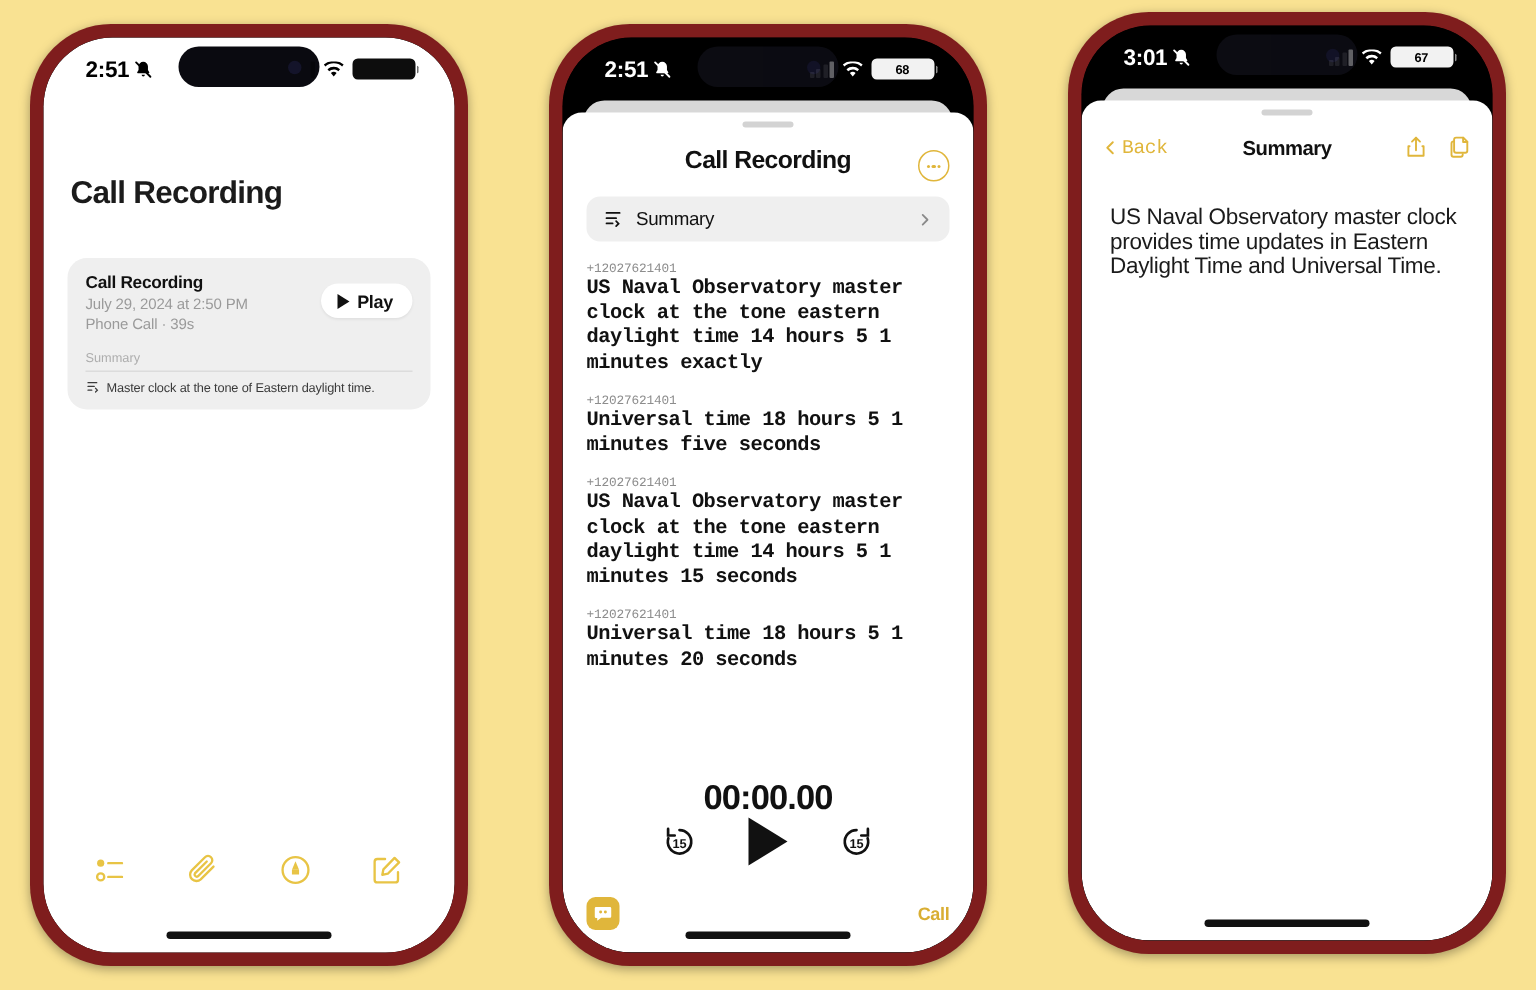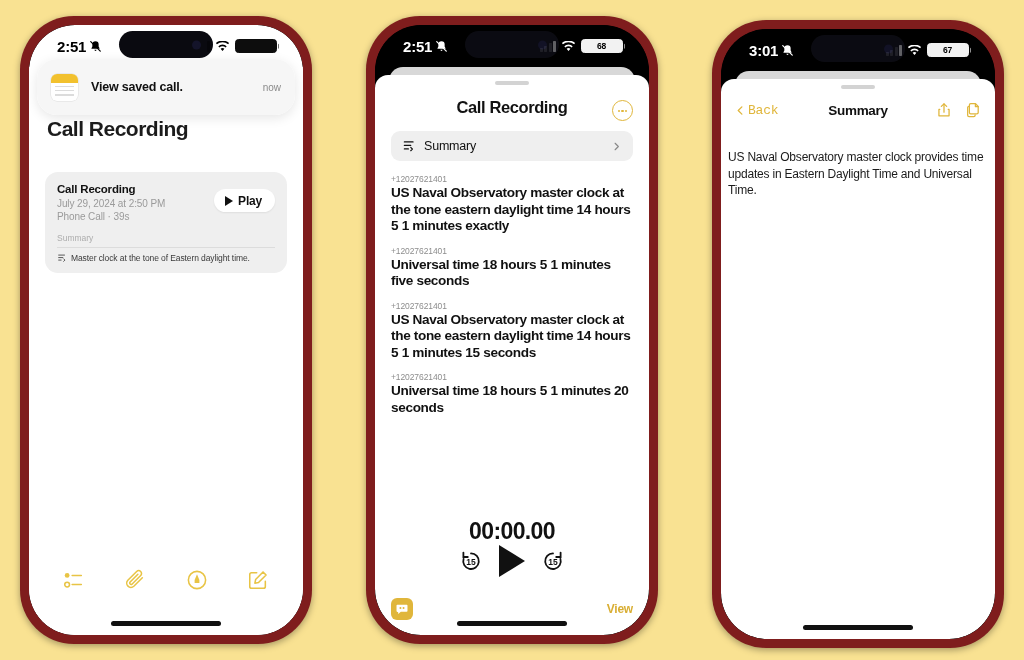--- a/index.html
+++ b/index.html
@@ -181,34 +181,34 @@
   .summary-row{
     margin:14px 16px 0;height:30px;border-radius:9px;background:#EFEFEF;
     display:flex;align-items:center;padding:0 11px;flex:0 0 auto;
   }
   .summary-label{font-size:12.5px;color:#111;margin-left:8px;flex:1;letter-spacing:-.2px;}
   .chev{color:#8a8a8a;}
 
   .transcript{
     margin:0 16px;padding-top:13px;flex:1;overflow:hidden;position:relative;
   }
-  .tr-item{margin-bottom:11px;}
+  .tr-item{margin-bottom:11px;font-family:Liberation Mono, monospace;}
   .tr-num{font-size:8.5px;color:#8d8d8d;margin-bottom:1px;letter-spacing:-.1px;}
   .tr-text{font-size:13.6px;line-height:16.5px;color:#111;font-weight:bold;letter-spacing:-.35px;}
   .tr-fade{
     position:absolute;left:0;right:0;bottom:0;height:36px;
     background:linear-gradient(to bottom,rgba(255,255,255,0),#fff 88%);
   }
 
   .player{flex:0 0 auto;padding-bottom:6px;}
   .time-display{
     text-align:center;font-size:23px;font-weight:bold;color:#111;letter-spacing:-.6px;
     margin-bottom:0;
   }
-  .pl-controls{display:flex;align-items:center;justify-content:center;gap:16px;}
+  .pl-controls{display:flex;align-items:center;justify-content:center;gap:34px;}
   .skip{width:24px;height:24px;color:#111;position:relative;}
   .skip .n{
     position:absolute;inset:0;display:flex;align-items:center;justify-content:center;
     font-size:8.5px;font-weight:bold;padding-top:1px;
   }
   .big-play{
     width:0;height:0;border-left:26px solid #111;
     border-top:16px solid transparent;border-bottom:16px solid transparent;
   }
 
@@ -228,21 +228,21 @@
     padding:0 14px;position:relative;margin-top:4px;
   }
   .back-btn{display:flex;align-items:center;gap:2px;color:#E0B63B;font-size:13px;letter-spacing:-.2px;font-family:Liberation Mono, monospace;}
   .nav-title{
     position:absolute;left:0;right:0;text-align:center;
     font-size:13.5px;font-weight:bold;color:#111;letter-spacing:-.3px;
     pointer-events:none;
   }
   .nav-right{margin-left:auto;display:flex;align-items:center;gap:13px;color:#E0B63B;}
   .summary-body{
-    padding:22px 7px 0;font-size:12px;line-height:16.5px;color:#1b1b1b;letter-spacing:-.2px;
+    padding:22px 19px 0;font-size:15px;line-height:16.5px;color:#1b1b1b;letter-spacing:-.2px;
   }
 </style>
 </head>
 <body>
 
 <div class="stage">
 
   <div class="phone" style="left:20px;top:16px;">
     <div class="bezel">
       <div class="screen white">
@@ -270,30 +270,20 @@
             </svg>
             <span class="batt filled">
               <span class="lvl">68</span>
             </span>
           </div>
         </div>
 
         <div class="notes-body">
           <div class="note-title">Call Recording</div>
 
-          <div class="notif">
-            <div class="notes-icon">
-              <div class="top"></div>
-                <div class="ln"></div>
-                <div class="ln"></div>
-                <div class="ln"></div>
-            </div>
-            <div class="notif-text">View saved call.</div>
-            <div class="notif-time">now</div>
-          </div>
 
           <div class="rec-card">
             <div class="rec-title">Call Recording</div>
             <div class="rec-sub">July 29, 2024 at 2:50 PM</div>
             <div class="rec-sub2">Phone Call · 39s</div>
             <div class="play-btn">
               <span class="play-tri"></span>
               <span>Play</span>
             </div>
             <div class="prev-label">Summary</div>
@@ -432,32 +422,32 @@
             </div>
 
             <div class="sheet-foot">
               <div class="bubble-btn">
                 <svg width="14" height="14" viewBox="0 0 24 24" fill="#fff">
                   <path d="M4 4.6h16a1.4 1.4 0 0 1 1.4 1.4v9.4a1.4 1.4 0 0 1-1.4 1.4H10l-4.6 3.6V17H4a1.4 1.4 0 0 1-1.4-1.4V6A1.4 1.4 0 0 1 4 4.6z"></path>
                   <circle cx="9.3" cy="10.3" r="1.7" fill="#E0B63B"></circle>
                   <circle cx="14.7" cy="10.3" r="1.7" fill="#E0B63B"></circle>
                 </svg>
               </div>
-              <div class="done-btn">View</div>
+              <div class="done-btn">Call</div>
             </div>
 
             <div class="home-ind"></div>
           </div>
         </div>
 
       </div>
     </div>
   </div>
 
-  <div class="phone" style="left:712px;top:20px;">
+  <div class="phone" style="left:712px;top:8px;">
     <div class="bezel">
       <div class="screen black">
 
         <div class="statusbar light-text">
           <div class="sb-time">
             <span>3:01</span>
             <svg class="mute-ico" viewBox="0 0 24 24" fill="currentColor">
               <path d="M12 2.2a5.8 5.8 0 0 0-5.8 5.8v4.2L4.6 15.2c-.3.5 0 1.1.6 1.1h13.6c.6 0 .9-.6.6-1.1L17.8 12.2V8A5.8 5.8 0 0 0 12 2.2zM10 18.2a2 2 0 0 0 4 0z"></path>
               <path d="M3.2 3.0l17.6 17.6" stroke="currentColor" stroke-width="2.3" fill="none" stroke-linecap="round"></path>
             </svg>

